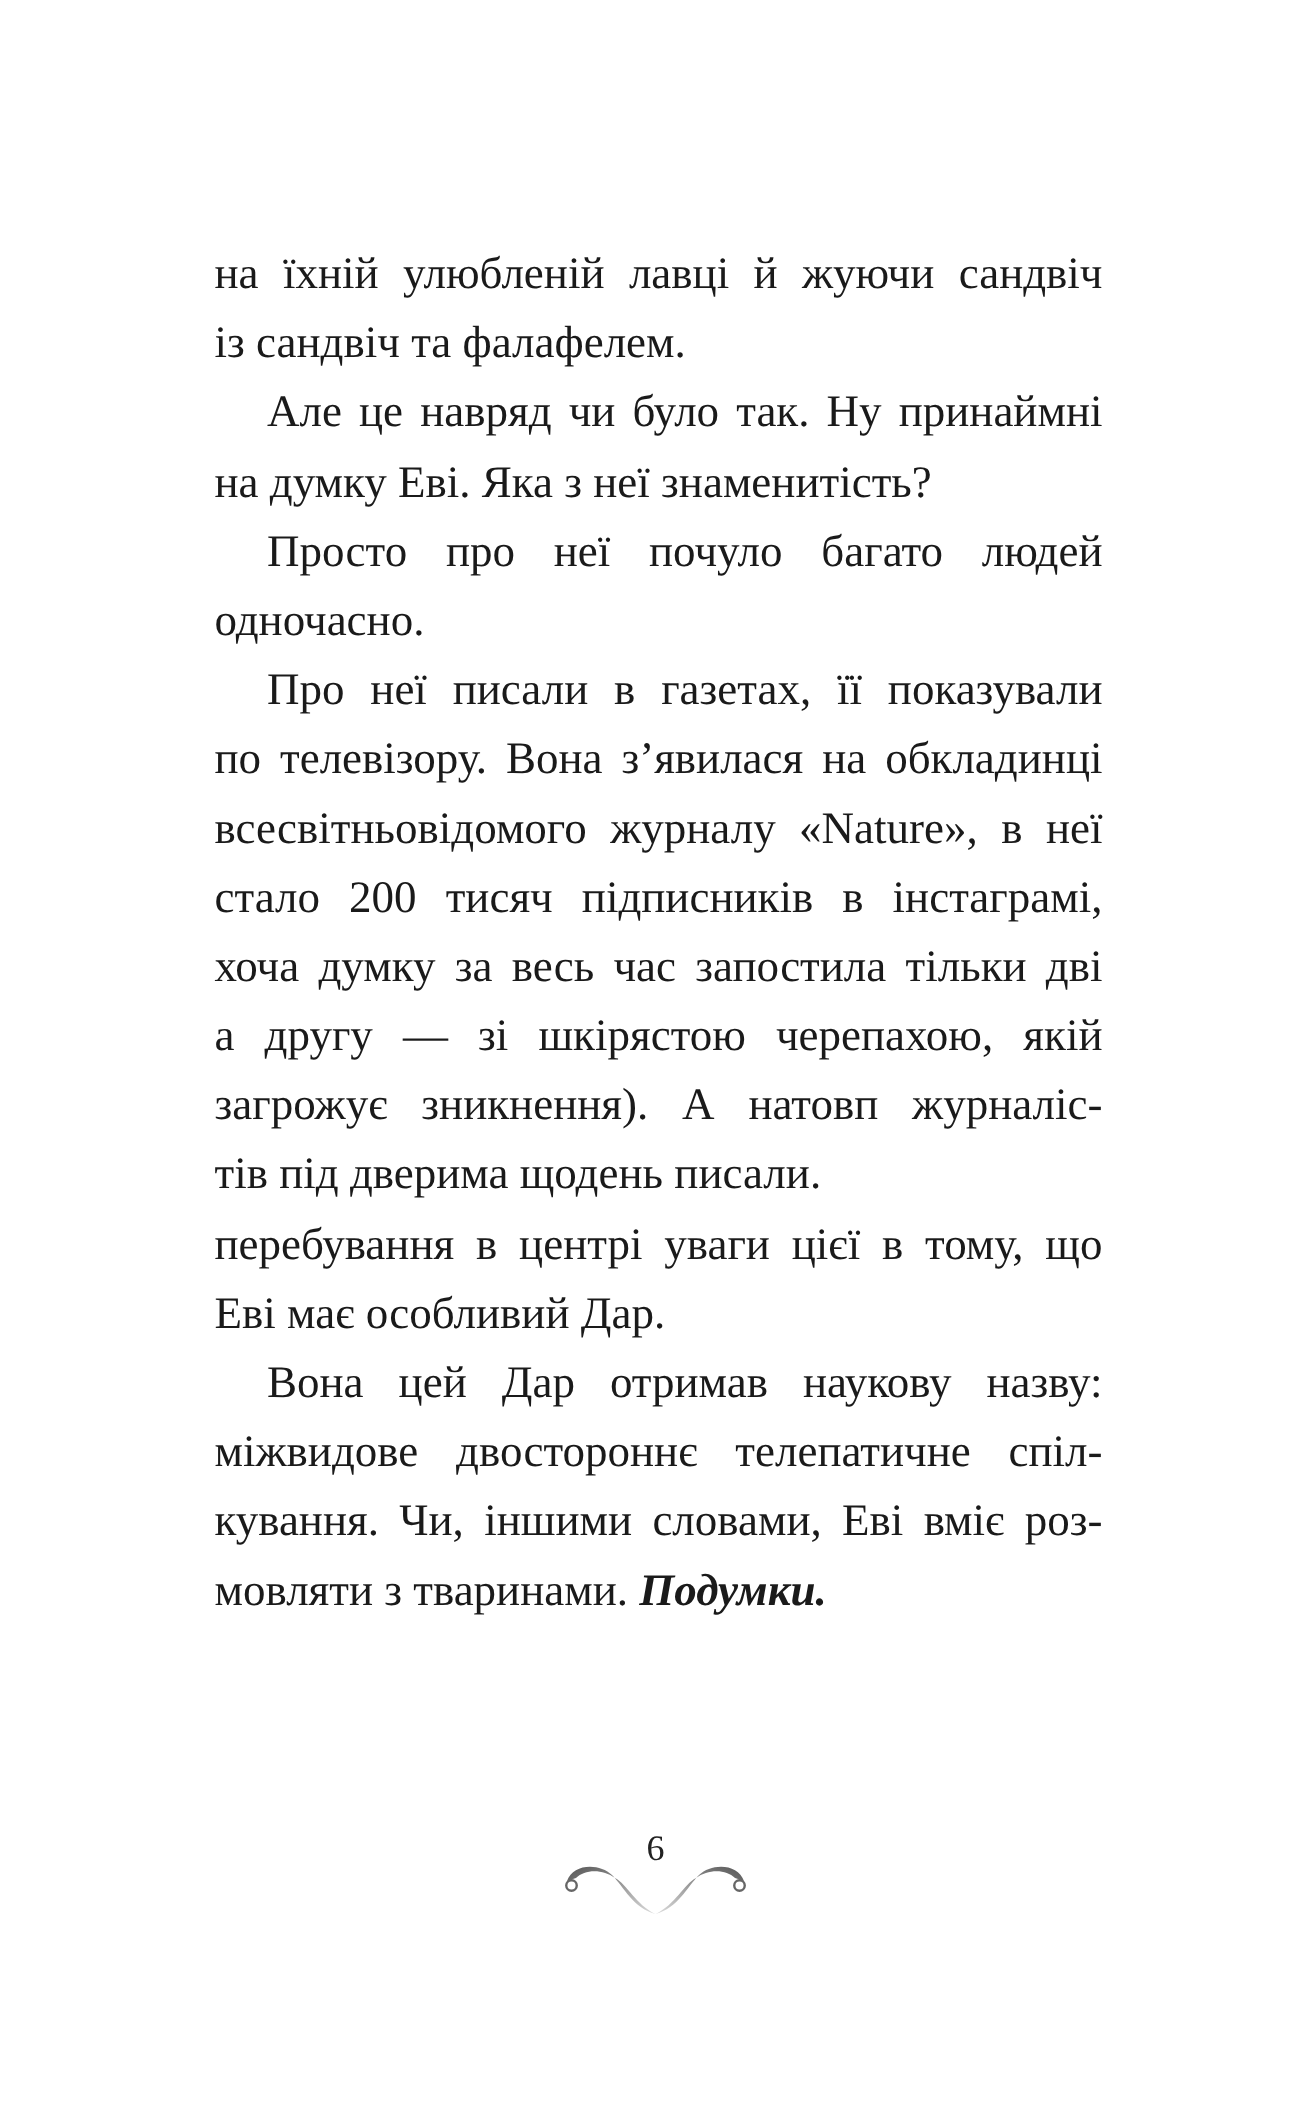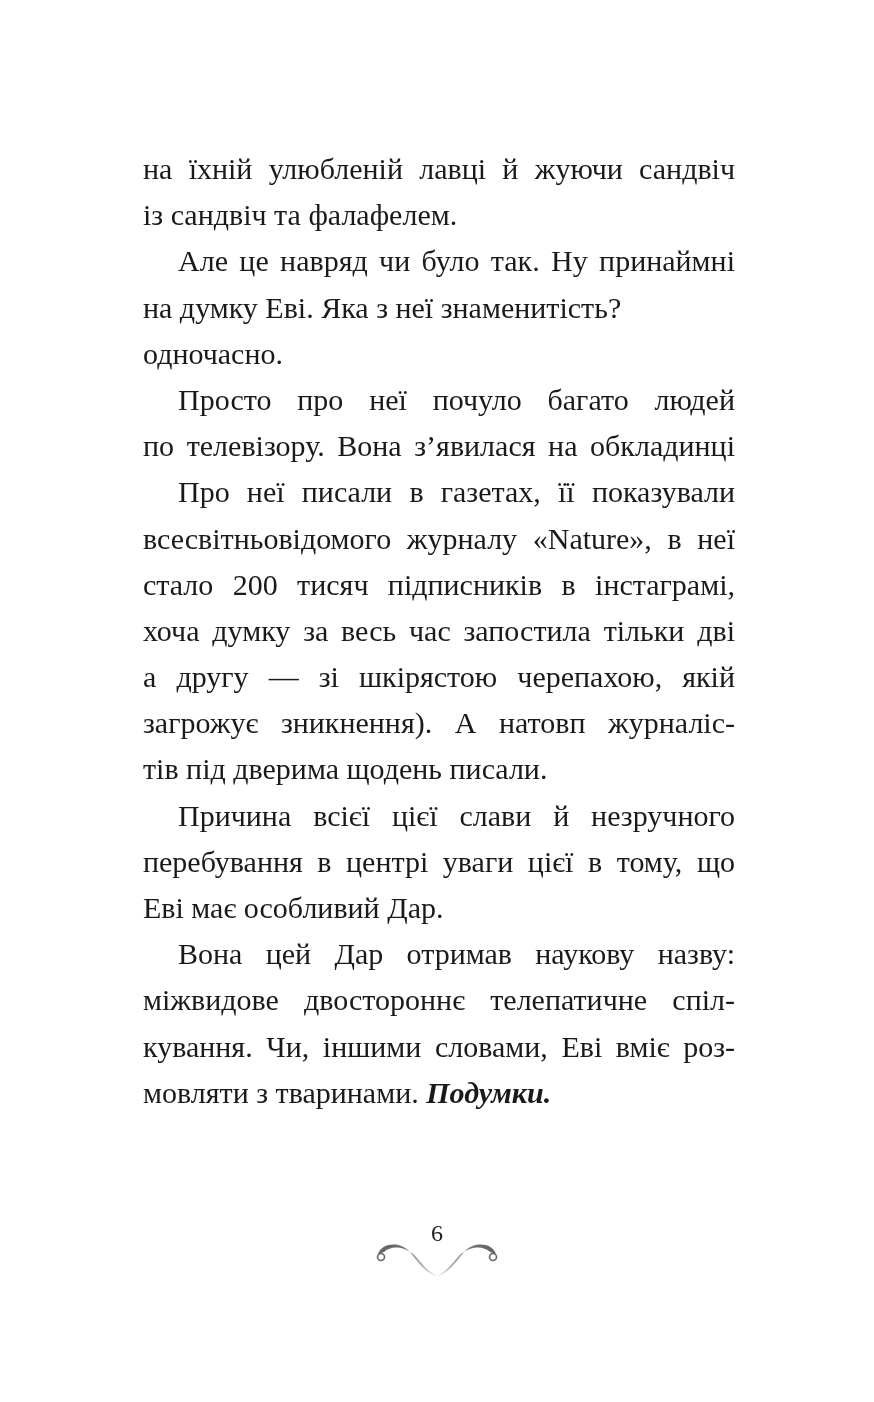--- a/index.html
+++ b/index.html
@@ -1,20 +1,20 @@
 <!DOCTYPE html>
 <html><head>
 <meta charset="utf-8">
 <style>
   html, body { margin: 0; padding: 0; background: #ffffff; }
   body { width: 874px; height: 1402px; position: relative; overflow: hidden; }
   .page-text {
     position: absolute;
     left: 143px;
-    top: 146px;
+    top: 160px;
     width: 592px;
     font-family: "Liberation Serif", "DejaVu Serif", serif;
     font-size: 30px;
     line-height: 46.2px;
     color: #1a1a1a;
   }
   .line {
     display: block;
     white-space: nowrap;
     height: 46.2px;
@@ -42,31 +42,30 @@
   .ornament { position: absolute; left: 0; top: 16px; }
 </style>
 </head>
 <body>
 
 <div class="page-text" id="page-text">
     <span class="line"><span>на їхній улюбленій лавці й жуючи сандвіч</span></span>
     <span class="line last"><span>із сандвіч та фалафелем.</span></span>
     <span class="line indent"><span>Але це навряд чи було так. Ну принаймні</span></span>
     <span class="line last"><span>на думку Еві. Яка з неї знаменитість?</span></span>
+    <span class="line indent"><span>Просто про неї почуло багато людей</span></span>
     <span class="line last"><span>одночасно.</span></span>
-    <span class="line indent"><span>Просто про неї почуло багато людей</span></span>
+    <span class="line indent"><span>Про неї писали в газетах, її показували</span></span>
     <span class="line"><span>по телевізору. Вона з’явилася на обкладинці</span></span>
-    <span class="line indent"><span>Про неї писали в газетах, її показували</span></span>
     <span class="line"><span>всесвітньовідомого журналу «Nature», в неї</span></span>
     <span class="line"><span>стало 200 тисяч підписників в інстаграмі,</span></span>
     <span class="line"><span>хоча думку за весь час запостила тільки дві</span></span>
     <span class="line"><span>а другу — зі шкірястою черепахою, якій</span></span>
     <span class="line"><span>загрожує зникнення). А натовп журналіс-</span></span>
     <span class="line last"><span>тів під дверима щодень писали.</span></span>
-    <span class="line indent"><span>Причина всієї цієї слави й незручного</span></span>
     <span class="line"><span>перебування в центрі уваги цієї в тому, що</span></span>
     <span class="line last"><span>Еві має особливий Дар.</span></span>
     <span class="line indent"><span>Вона цей Дар отримав наукову назву:</span></span>
     <span class="line"><span>міжвидове двостороннє телепатичне спіл-</span></span>
     <span class="line"><span>кування. Чи, іншими словами, Еві вміє роз-</span></span>
     <span class="line last"><span>мовляти з тваринами.</span><span class="italic"> Подумки.</span></span>
   </div>
 
 <div class="footer">
   <div class="page-number">6</div>

